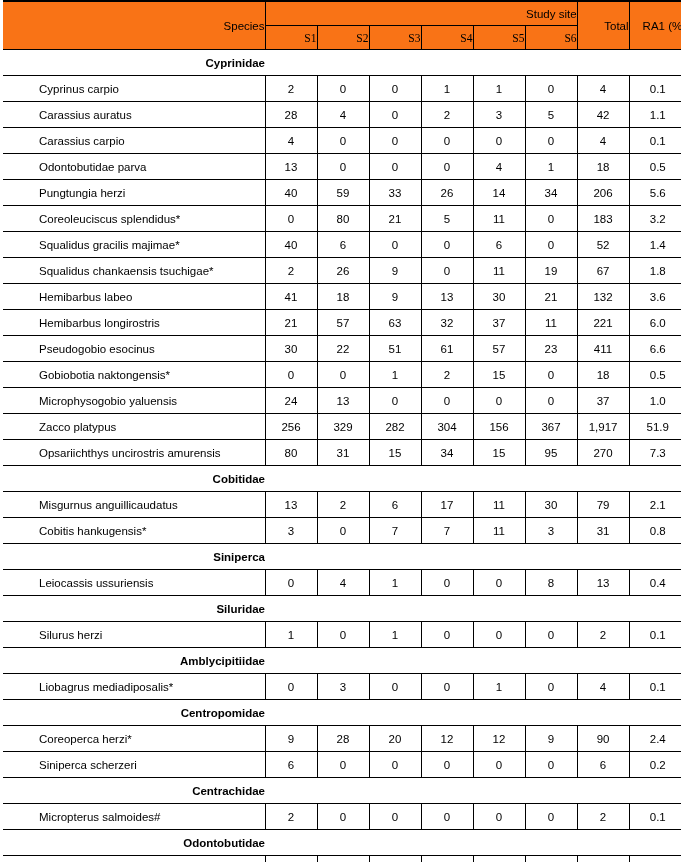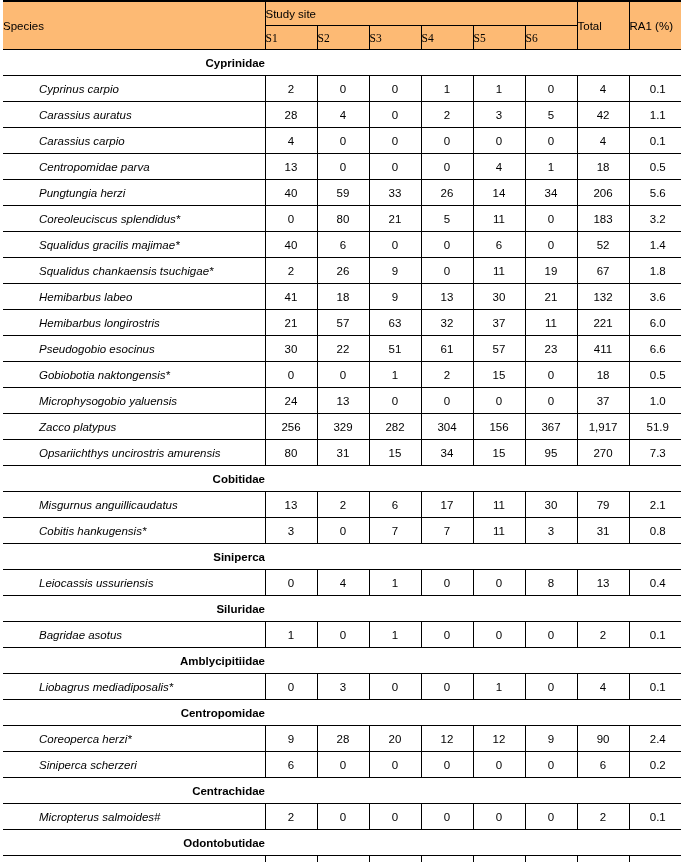--- a/index.html
+++ b/index.html
@@ -28,24 +28,24 @@
   }
   
   col.c-species { width: 262px; }
   col.c-site    { width: 52px; }
   col.c-total   { width: 52px; }
   col.c-ra      { width: 57px; }
 
   
   thead tr.hrow-top th,
   thead tr.hrow-bot th {
-    background: #fdba74;
+    background: #f97316;
     font-weight: normal;
     font-size: 11.5px;
-    text-align: left;
+    text-align: right;
     vertical-align: middle;
     padding: 0;
   }
   th.th-species {
     height: 46px;
     border-bottom: 1.6px solid #000;
   }
   th.th-studysite {
     height: 23px;
     border-left: 1px solid #000;
@@ -84,21 +84,20 @@
     padding-left: 13px;
     white-space: nowrap;
   }
   td.family-blank {
     border-left: none;
   }
   tr.family-row td {
     border-bottom: 1px solid #000;
   }
   td.species {
-    font-style: italic;
     text-align: left;
     padding-left: 36px;
     white-space: nowrap;
   }
   td.num {
     text-align: center;
     border-left: 1px solid #000;
   }
 </style>
 </head>
@@ -165,21 +164,21 @@
           <td class="num">4</td>
           <td class="num">0</td>
           <td class="num">0</td>
           <td class="num">0</td>
           <td class="num">0</td>
           <td class="num">0</td>
           <td class="num">4</td>
           <td class="num">0.1</td>
         </tr>
         <tr class="species-row">
-          <td class="species">Centropomidae parva</td>
+          <td class="species">Odontobutidae parva</td>
           <td class="num">13</td>
           <td class="num">0</td>
           <td class="num">0</td>
           <td class="num">0</td>
           <td class="num">4</td>
           <td class="num">1</td>
           <td class="num">18</td>
           <td class="num">0.5</td>
         </tr>
         <tr class="species-row">
@@ -342,21 +341,21 @@
           <td class="num">0</td>
           <td class="num">8</td>
           <td class="num">13</td>
           <td class="num">0.4</td>
         </tr>
         <tr class="family-row">
           <td class="family">Siluridae</td>
           <td class="family-blank" colspan="8"></td>
         </tr>
         <tr class="species-row">
-          <td class="species">Bagridae asotus</td>
+          <td class="species">Silurus herzi</td>
           <td class="num">1</td>
           <td class="num">0</td>
           <td class="num">1</td>
           <td class="num">0</td>
           <td class="num">0</td>
           <td class="num">0</td>
           <td class="num">2</td>
           <td class="num">0.1</td>
         </tr>
         <tr class="family-row">

